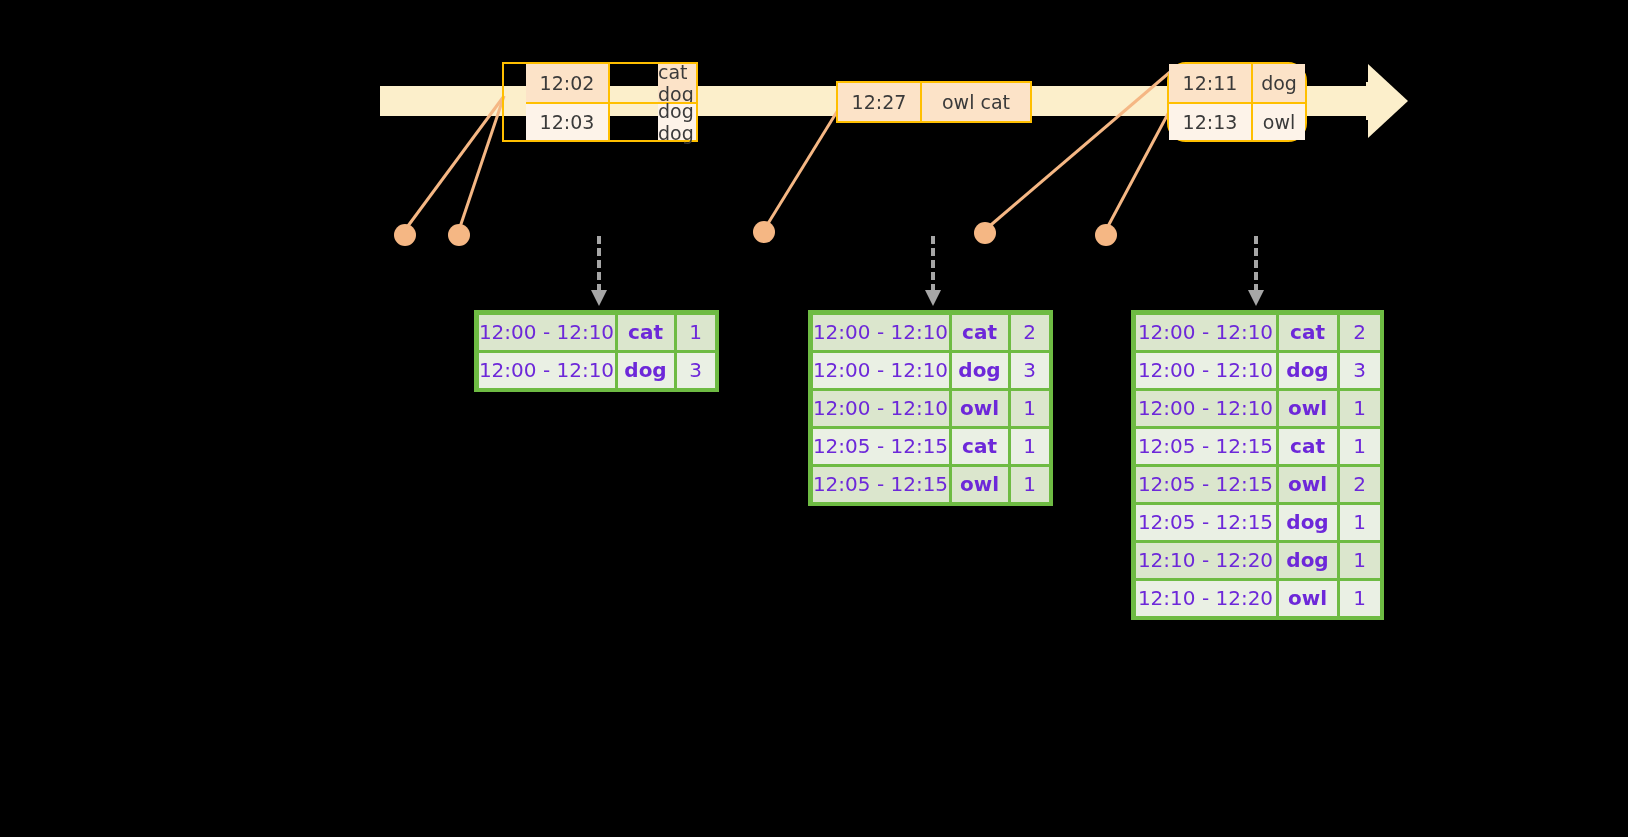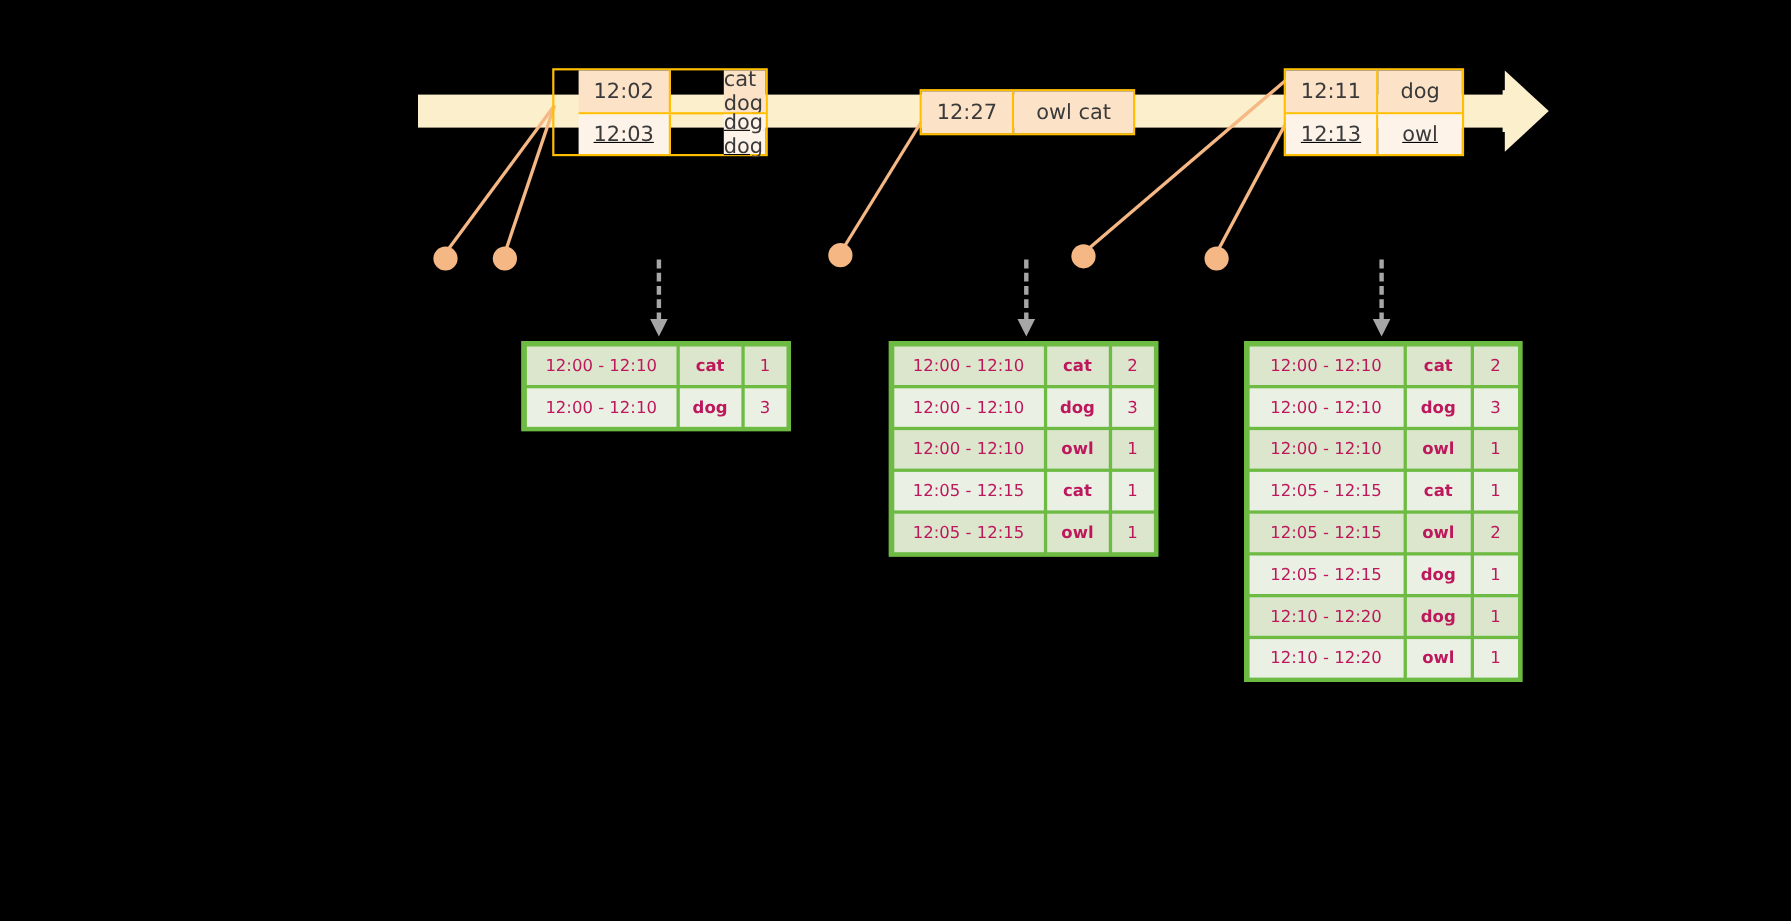--- a/index.html
+++ b/index.html
@@ -24,52 +24,52 @@
   .timeline-head-stem{
     position:absolute;left:1366px;top:82px;width:14px;height:38px;background:#FCEFCB;
   }
 
   
   .evt{
     position:absolute;border:2px solid #FFBF00;box-sizing:border-box;
     display:flex;flex-direction:column;
   }
   .evt-row{display:flex;height:38px;box-sizing:border-box;}
-  .evt-row + .evt-row{border-top:2px solid #FFBF00;text-decoration:underline;}
+  .evt-row + .evt-row{border-top:2px solid #FFBF00;}
   .evt-row.shade .evt-cell{background:#FCE3C8;}
   .evt-row.plain .evt-cell{background:#FDF3E9;}
   .evt-cell{
     display:flex;align-items:center;justify-content:center;
     font-size:19px;color:#3A3A3A;box-sizing:border-box;
   }
   .evt-cell.time{width:84px;border-right:2px solid #FFBF00;}
   .evt-cell.val{flex:1;}
 
   #evt-a{left:502px;top:62px;width:196px;padding-left:22px;}
   #evt-a .evt-cell.val{width:110px;margin-left:48px;}
   #evt-b{left:836px;top:81px;width:196px;}
   #evt-b .evt-cell.val{width:110px;}
-  #evt-c{left:1167px;top:62px;width:164px;}
+  #evt-c{left:1167px;top:62px;width:140px;border-radius:19px;}
   #evt-c .evt-cell.val{width:90px;}
 
   
   .dot{
     position:absolute;width:22px;height:22px;border-radius:50%;
     background:#F5B784;
   }
 
   
   .gtable{
     position:absolute;border:3px solid #6EBB43;box-sizing:border-box;
     background:#6EBB43;
   }
   .grow{display:flex;}
   .gcell{
     display:flex;align-items:center;justify-content:center;
-    font-size:15px;color:#be185d;height:35px;box-sizing:border-box;
+    font-size:20px;color:#6d28d9;height:35px;box-sizing:border-box;
     margin:1.5px;
   }
   .grow.shade .gcell{background:#DBE6CD;}
   .grow.plain .gcell{background:#EAF0E4;}
   .gcell.win{width:136px;}
   .gcell.key{width:56px;font-weight:bold;}
   .gcell.cnt{width:38px;}
 
   #tbl-1{left:474px;top:310px;}
   #tbl-2{left:808px;top:310px;}

